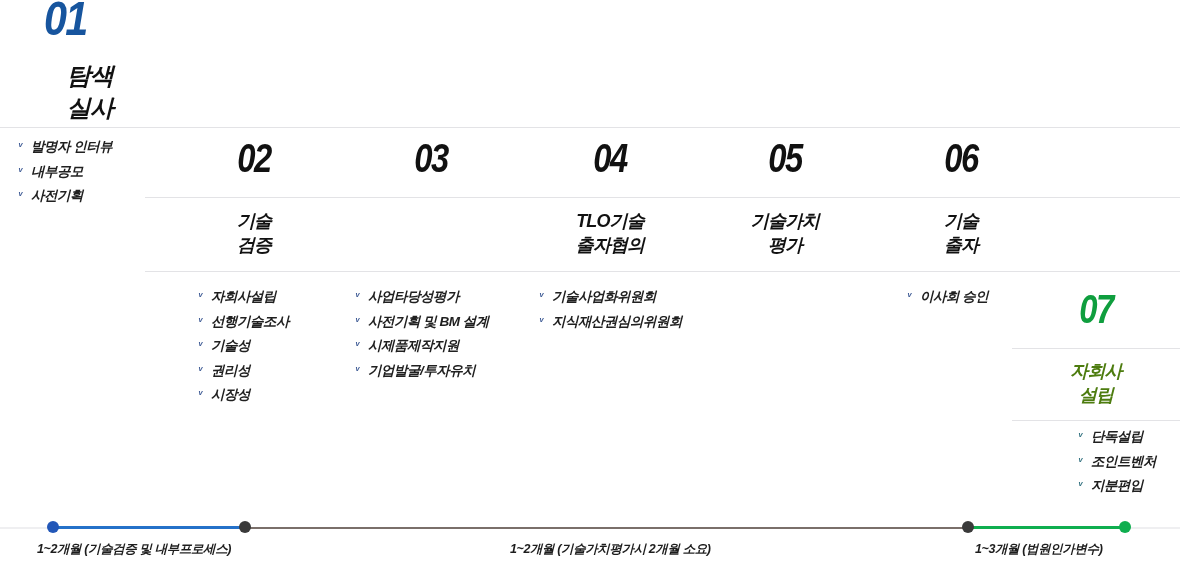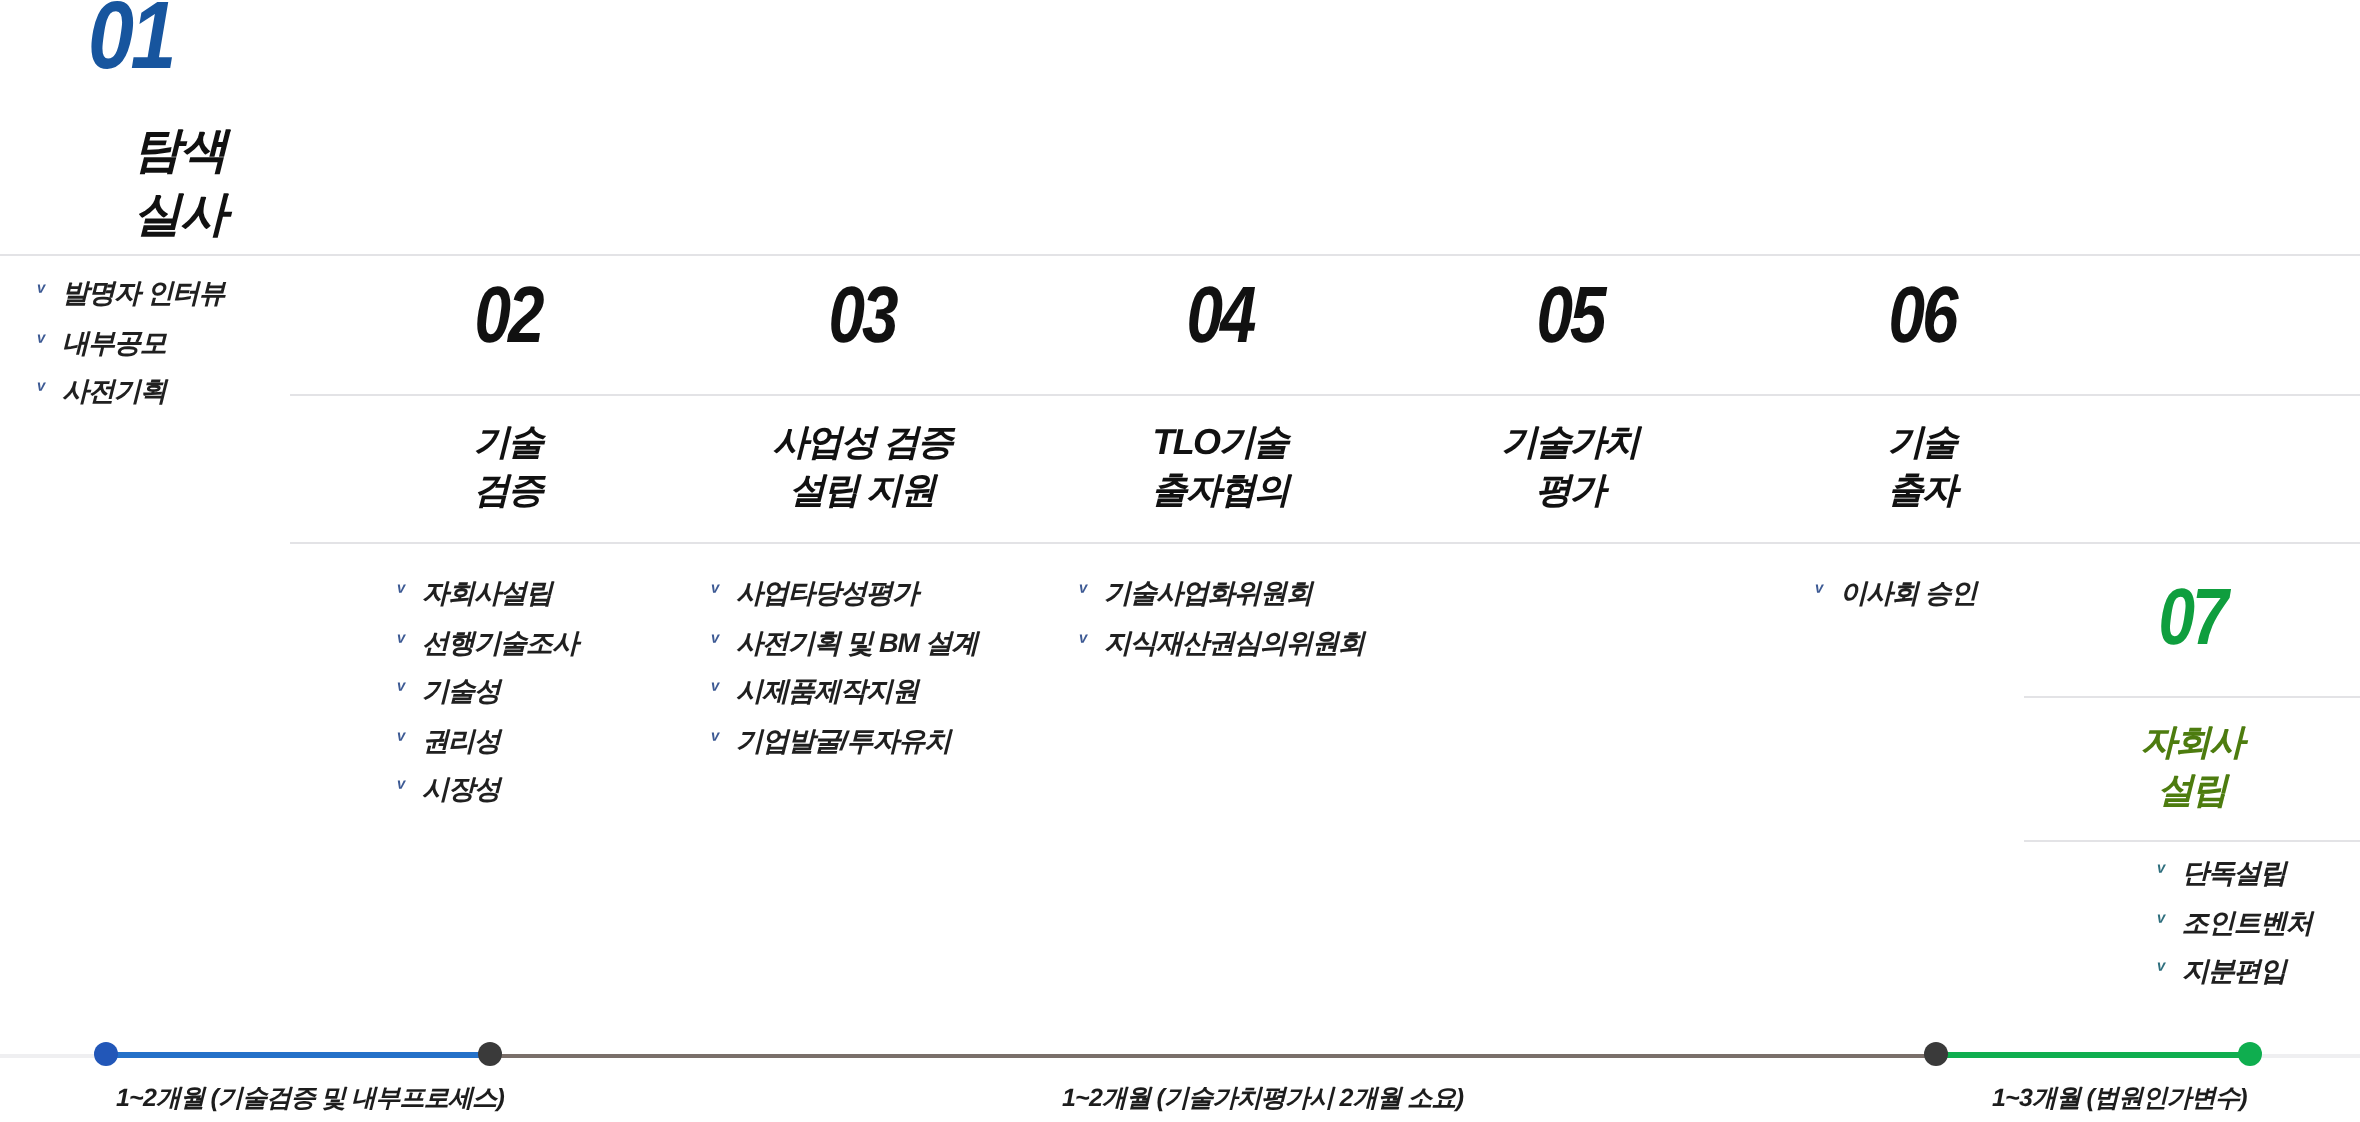--- a/index.html
+++ b/index.html
@@ -179,21 +179,20 @@
   .tl-dot.blue  { background: #2257b8; }
   .tl-dot.green { background: #0fae4f; }
   .tl-dot.dark  { background: #3a3a3a; }
   .tl-label {
     top: 541px;
     font-size: 12.5px;
     font-weight: 700;
     letter-spacing: -0.4px;
     color: #1d1d1d;
     white-space: nowrap;
-    margin-left: 21px;
   }
 </style>
 </head>
 <body>
 
 <div id="canvas">
 
   <div class="abs step01-num">01</div>
 
   <div class="abs rule full" style="top:127px"></div>
@@ -247,24 +246,20 @@
         <span>권리성</span>
       </li>
       <li>
         <span class="chev">ᵛ</span>
         <span>시장성</span>
       </li>
     </ul>
   </div>
 
   <div class="abs stage-num" style="left:352px;width:158px">03</div>
-  <div class="abs stage-title" style="left:352px;width:158px">
-    <div>사업성 검증</div>
-    <div>설립 지원</div>
-  </div>
   <div class="abs stage-list" style="left:351px">
     <ul class="blist">
       <li>
         <span class="chev">ᵛ</span>
         <span>사업타당성평가</span>
       </li>
       <li>
         <span class="chev">ᵛ</span>
         <span>사전기획 및 BM 설계</span>
       </li>

